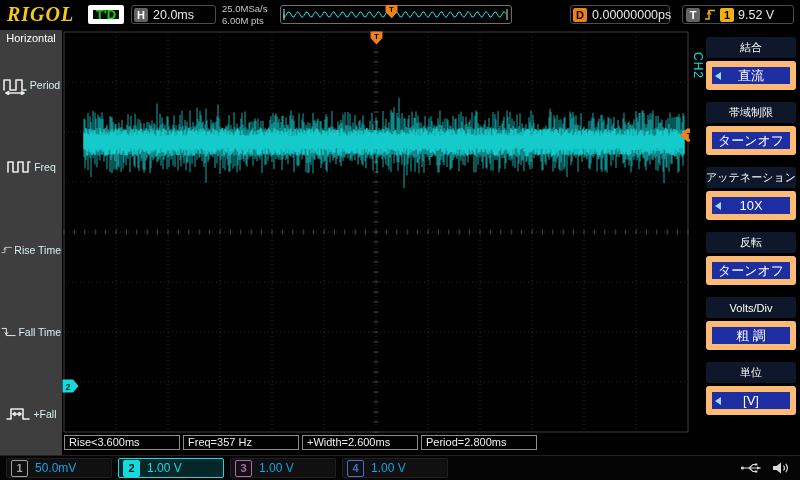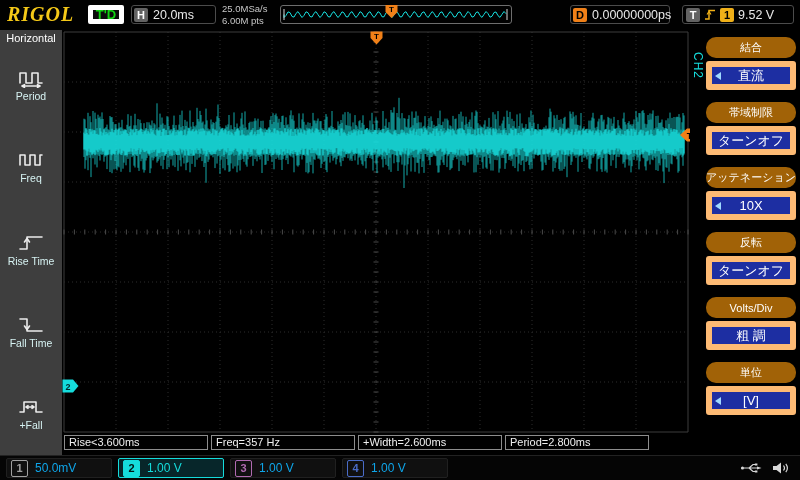--- a/index.html
+++ b/index.html
@@ -28,42 +28,42 @@
   .d-label{min-width:14px;height:14px;background:#f08018;border-radius:2px;color:#000;
         font-size:11px;font-weight:bold;display:flex;align-items:center;justify-content:center;}
   .t-group{left:682px;width:112px;gap:4px;padding-left:3px;}
   .t-src{min-width:14px;height:14px;background:#f0b018;border-radius:2px;color:#000;
         font-size:11px;font-weight:bold;display:flex;align-items:center;justify-content:center;}
 
   
   .sidebar{position:absolute;left:0;top:30px;width:62px;height:425px;background:#3e3e3e;
         display:flex;flex-direction:column;align-items:center;}
   .sidebar-title{color:#fff;font-size:11px;margin-top:2px;}
-  .sb-item{width:60px;flex:1;display:flex;flex-direction:column;align-items:center;
+  .sb-item{width:60px;flex:1;display:flex;flex-direction:row;align-items:center;
         justify-content:center;gap:2px;cursor:default;}
   .sb-icon{stroke:#ececec;fill:none;stroke-width:1.6;stroke-linejoin:round;stroke-linecap:round;}
   .sb-label{color:#d6f2f2;font-size:10.5px;white-space:nowrap;}
 
   
   .scope{position:absolute;left:62px;top:30px;width:628px;height:425px;background:#000;}
   #scope-svg{position:absolute;left:0;top:0;}
   .trig-pos{position:absolute;left:308px;top:1px;}
   .ch2-marker{position:absolute;left:0px;top:349px;}
   .measure-row{position:absolute;left:2px;top:405px;display:flex;gap:3px;}
-  .measure-box{width:144px;height:15px;line-height:13px;border:1px solid #8d8d8d;color:#f0f0f0;
+  .measure-box{width:116px;height:15px;line-height:13px;border:1px solid #8d8d8d;color:#f0f0f0;
         font-size:11px;padding-left:4px;box-sizing:border-box;background:#000;white-space:nowrap;}
   .trig-level{position:absolute;left:680px;top:128px;}
 
   
   .menu{position:absolute;left:690px;top:30px;width:110px;height:425px;background:#000;}
   .menu-ch{position:absolute;left:1px;top:22px;color:#15dcdc;font-size:12px;
         writing-mode:vertical-rl;text-orientation:mixed;letter-spacing:1px;}
   .menu-inner{position:absolute;left:16px;top:7px;width:90px;}
   .m-group{margin-bottom:12px;}
-  .m-header{height:21px;background:#a16207;border-radius:10px;color:#fff;font-size:11px;
+  .m-header{height:21px;background:#0f172a;border-radius:2px;color:#fff;font-size:11px;
         display:flex;align-items:center;justify-content:center;white-space:nowrap;overflow:hidden;}
   .m-value{height:29px;margin-top:3px;background:#1d2ea2;border:6px solid #fdba74;border-radius:3px;
         color:#fff;font-size:13px;display:flex;align-items:center;justify-content:center;
         position:relative;box-sizing:border-box;white-space:nowrap;overflow:hidden;}
   .m-arrow{position:absolute;left:3px;top:50%;transform:translateY(-50%);width:0;height:0;
         border-top:4px solid transparent;border-bottom:4px solid transparent;
         border-right:6px solid #9fd9ff;}
 
   
   .bottombar{position:absolute;left:0;top:455px;width:800px;height:25px;background:#050505;

